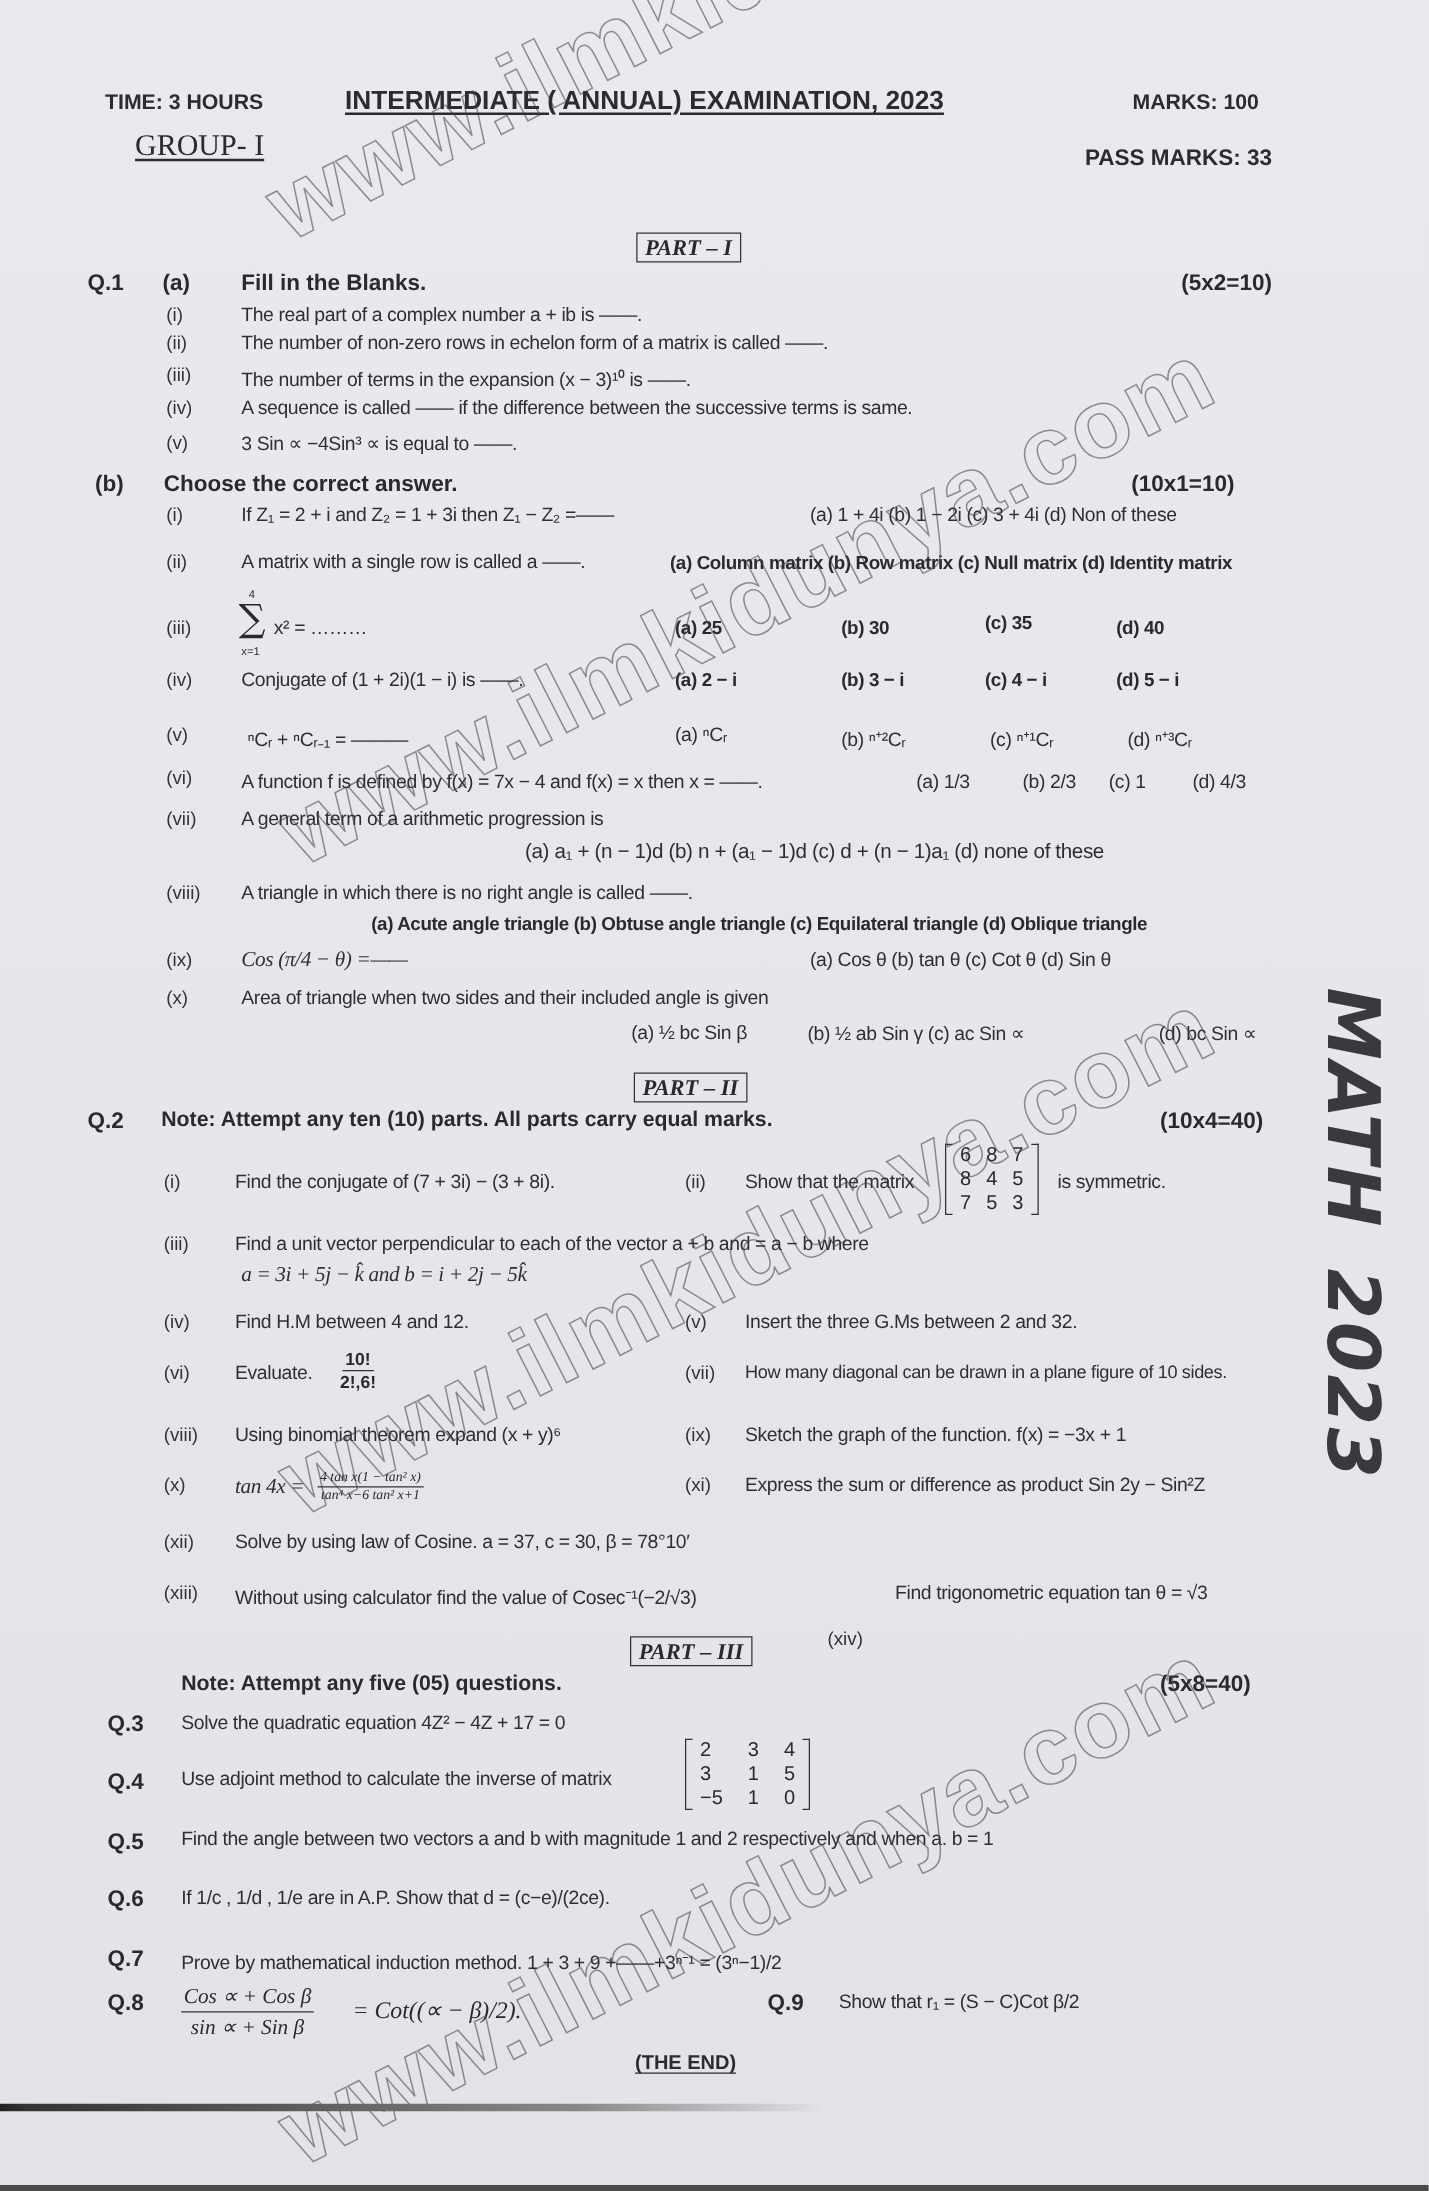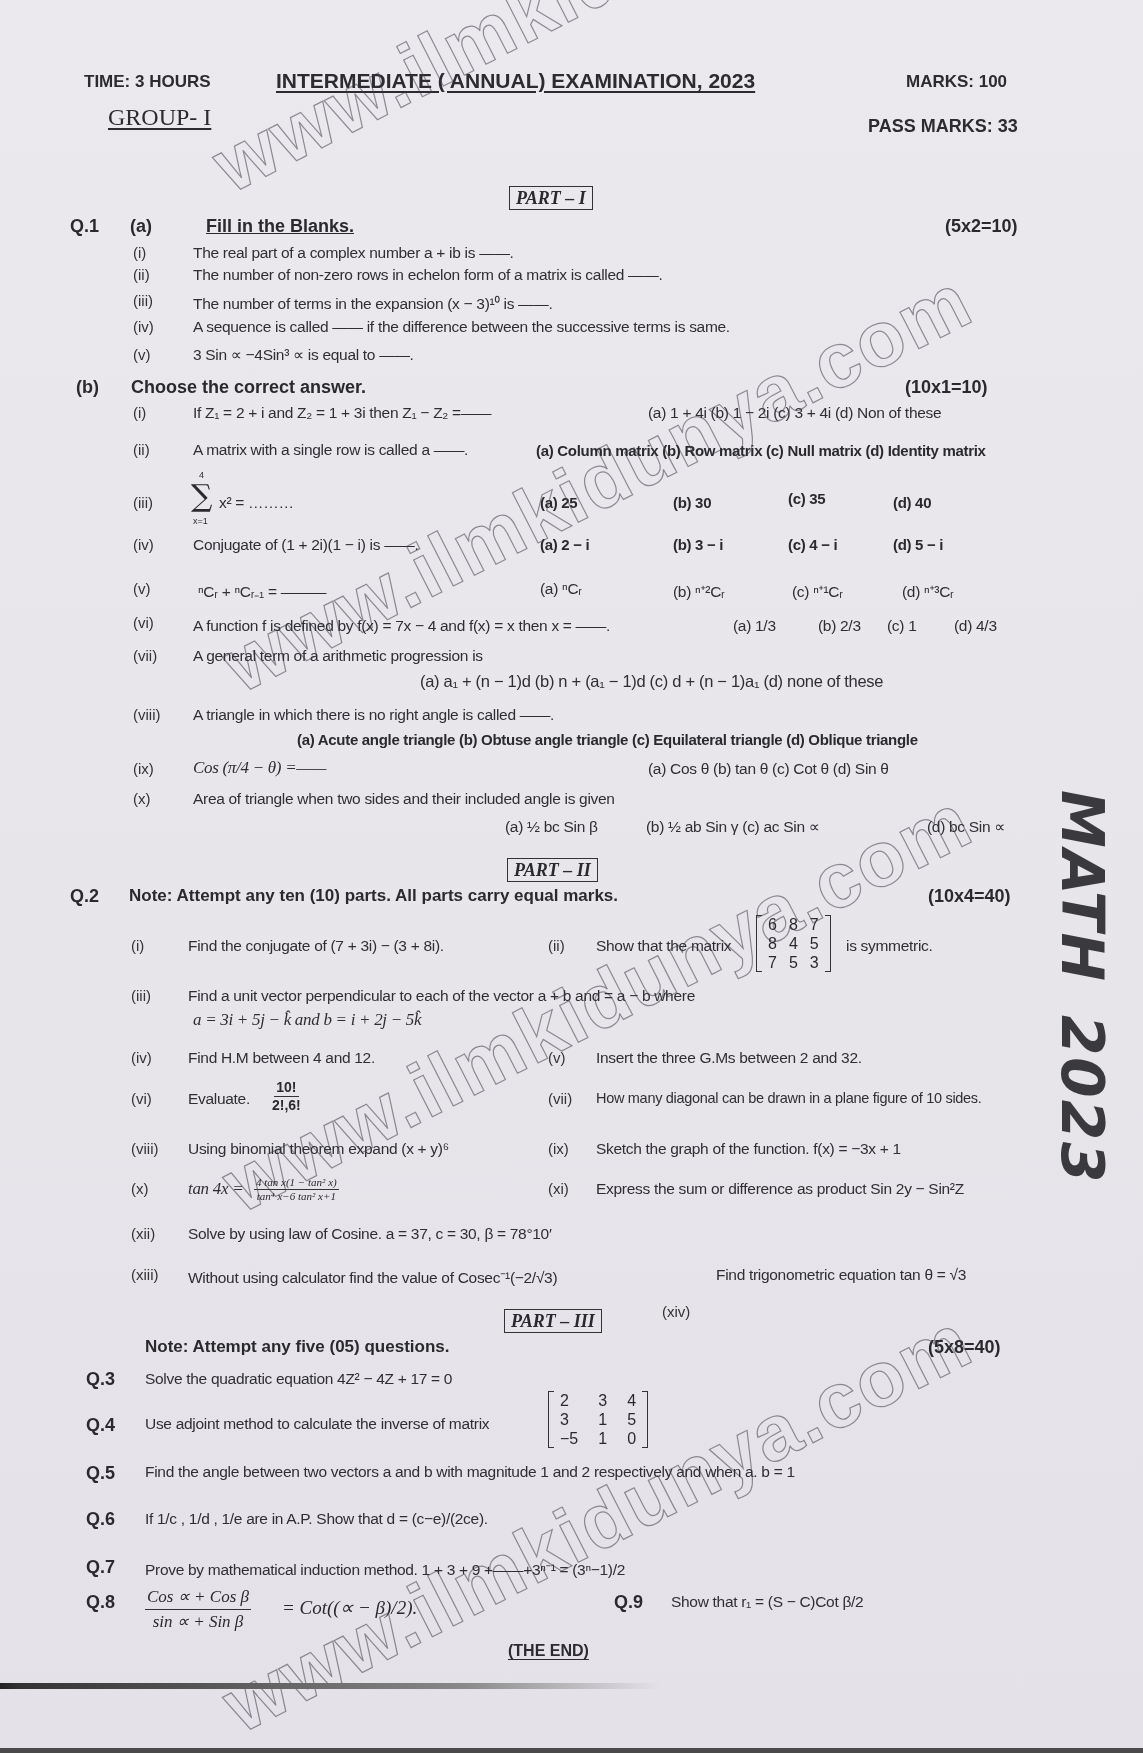--- a/index.html
+++ b/index.html
@@ -70,21 +70,21 @@
   <div class="abs hdr time">TIME: 3 HOURS</div>
   <div class="abs hdr exam u">INTERMEDIATE ( ANNUAL) EXAMINATION, 2023</div>
   <div class="abs hdr marks">MARKS: 100</div>
   <div class="abs hdr group u">GROUP- I</div>
   <div class="abs hdr pass">PASS MARKS: 33</div>
 
   <div class="abs part-box" style="left:509px; top:186px;">PART – I</div>
 
   <div class="abs qlabel" style="left:70px; top:216px;">Q.1</div>
   <div class="abs sec-title" style="left:130px; top:216px;">(a)</div>
-  <div class="abs sec-title" style="left:206px; top:216px;text-decoration:underline;">Fill in the Blanks.</div>
+  <div class="abs sec-title" style="left:193px; top:216px;">Fill in the Blanks.</div>
   <div class="abs score" style="left:945px; top:216px;">(5x2=10)</div>
 
   <div>
     <div class="abs roman" style="left:133px; top:244px;">(i)</div>
     <div class="abs txt" style="left:193px; top:244px;">The real part of a complex number a + ib is ——.</div>
     <div class="abs roman" style="left:133px; top:266px;">(ii)</div>
     <div class="abs txt" style="left:193px; top:266px;">The number of non-zero rows in echelon form of a matrix is called ——.</div>
     <div class="abs roman" style="left:133px; top:292px;">(iii)</div>
     <div class="abs txt" style="left:193px; top:292px;">The number of terms in the expansion (x − 3)¹⁰ is ——.</div>
     <div class="abs roman" style="left:133px; top:318px;">(iv)</div>

